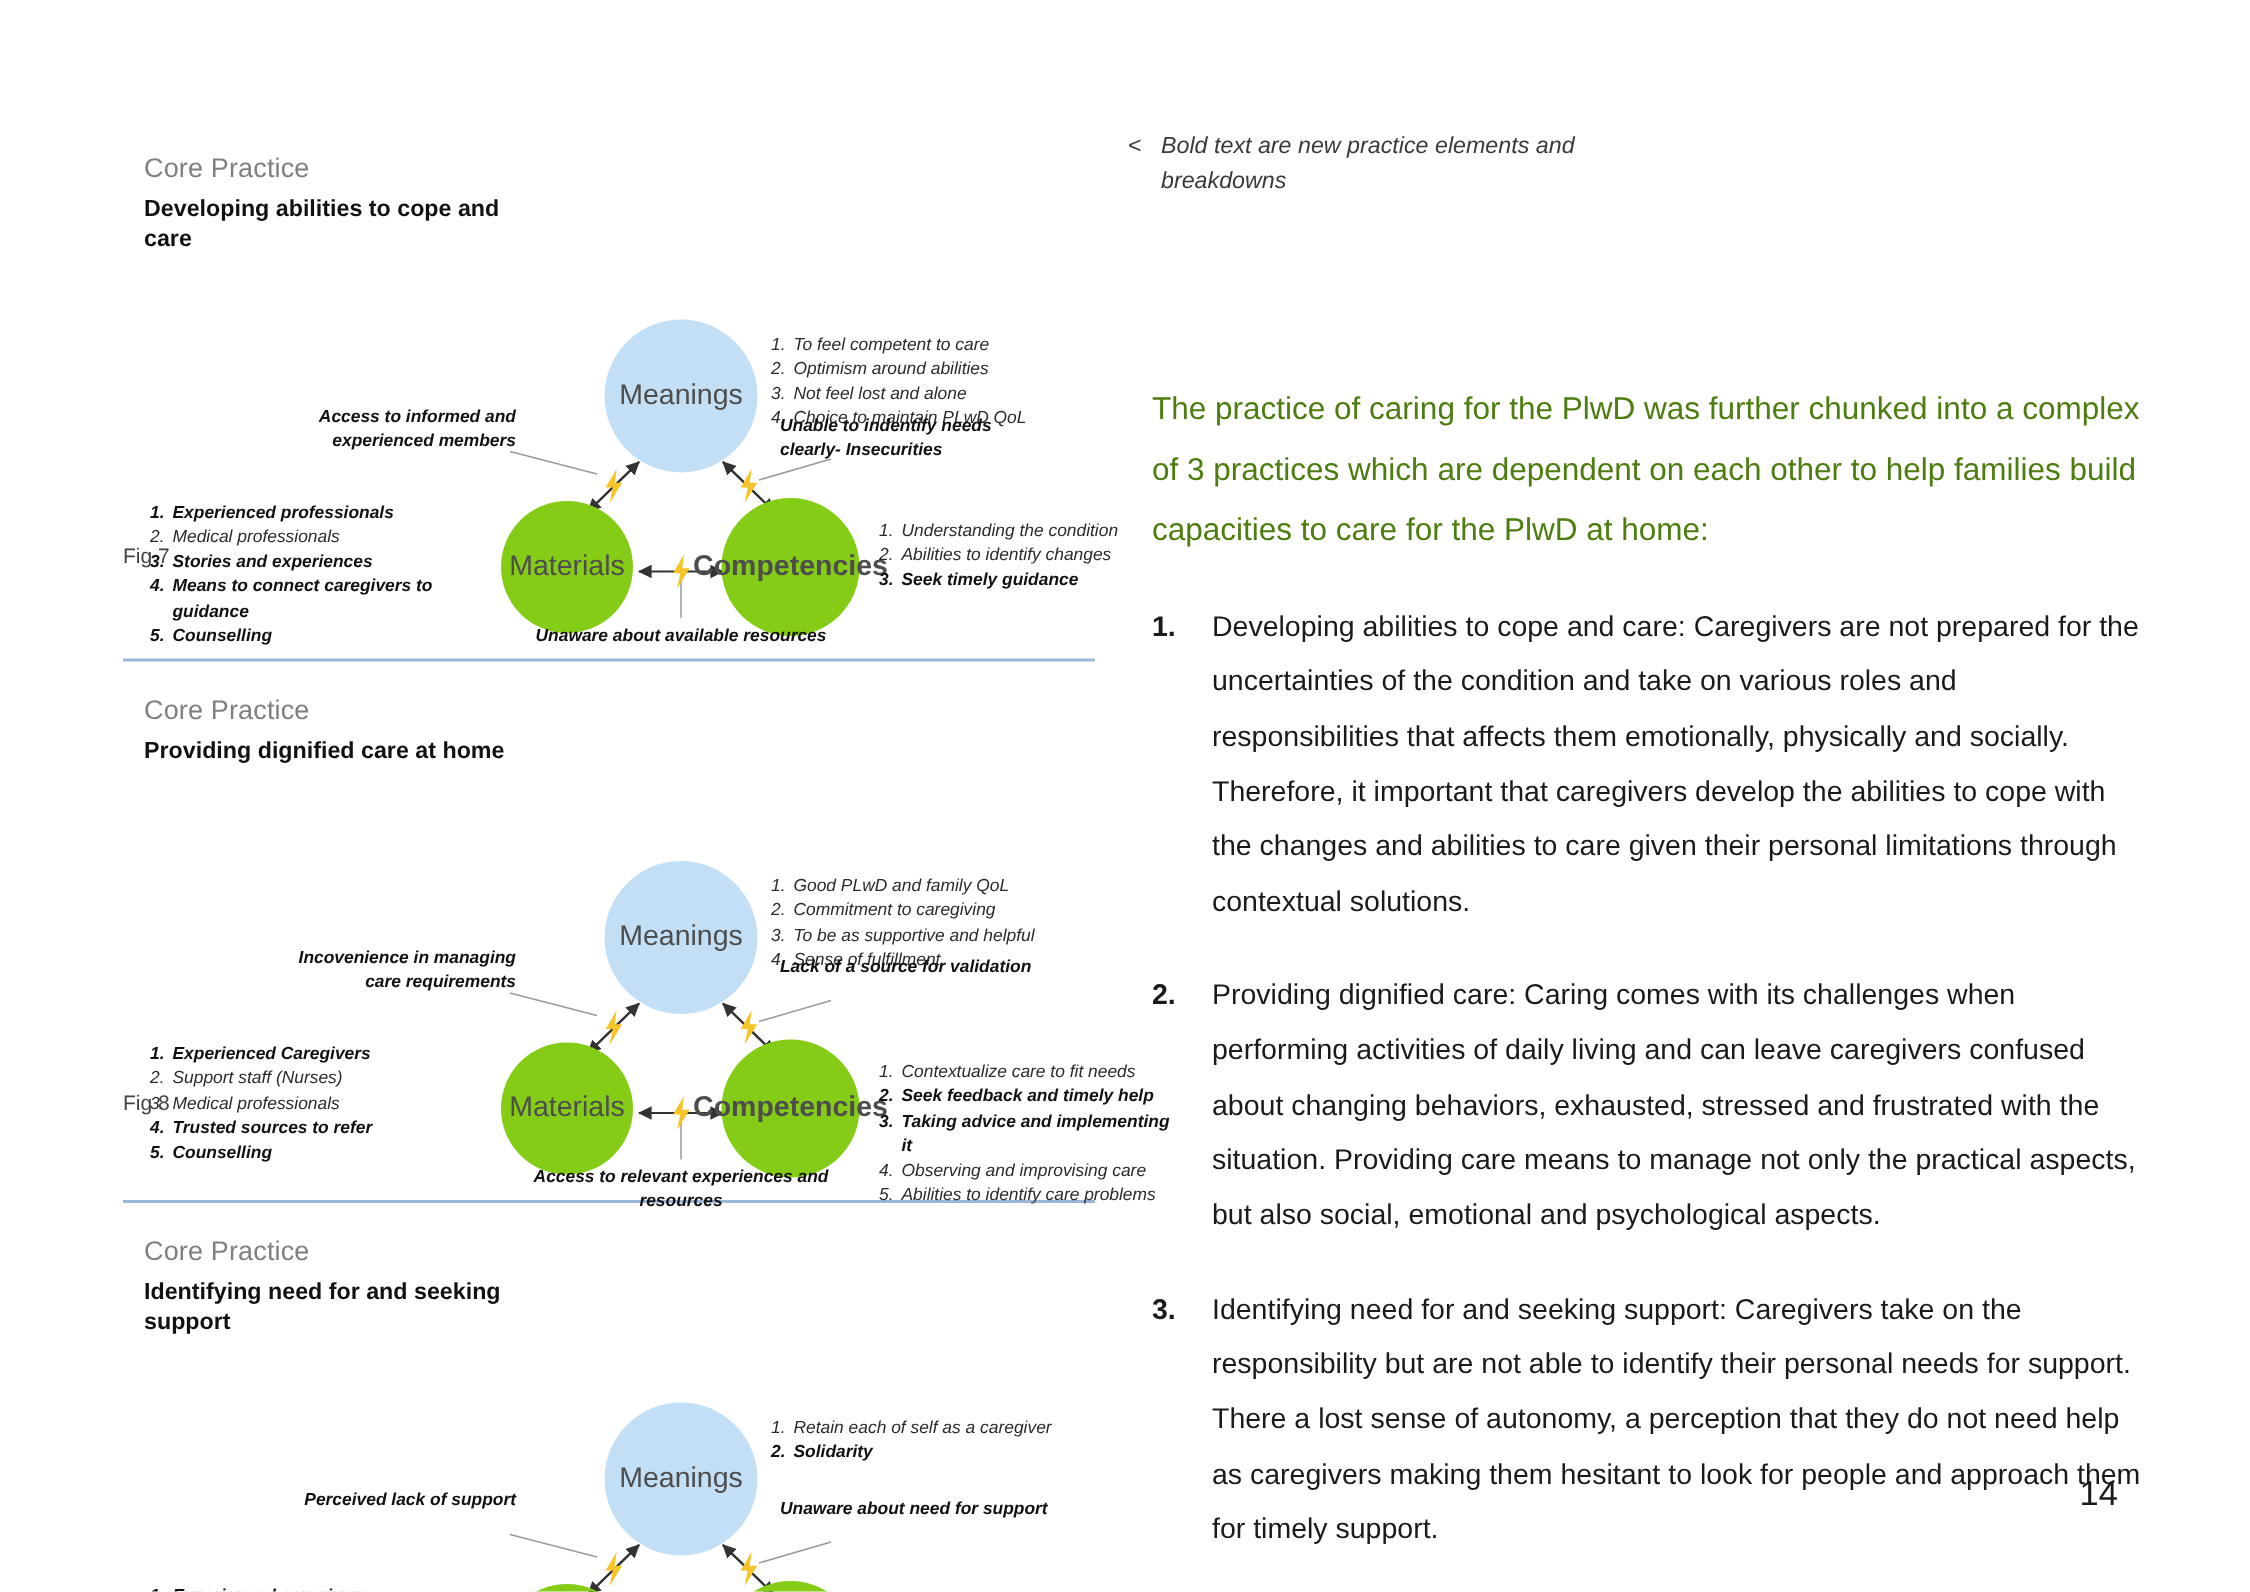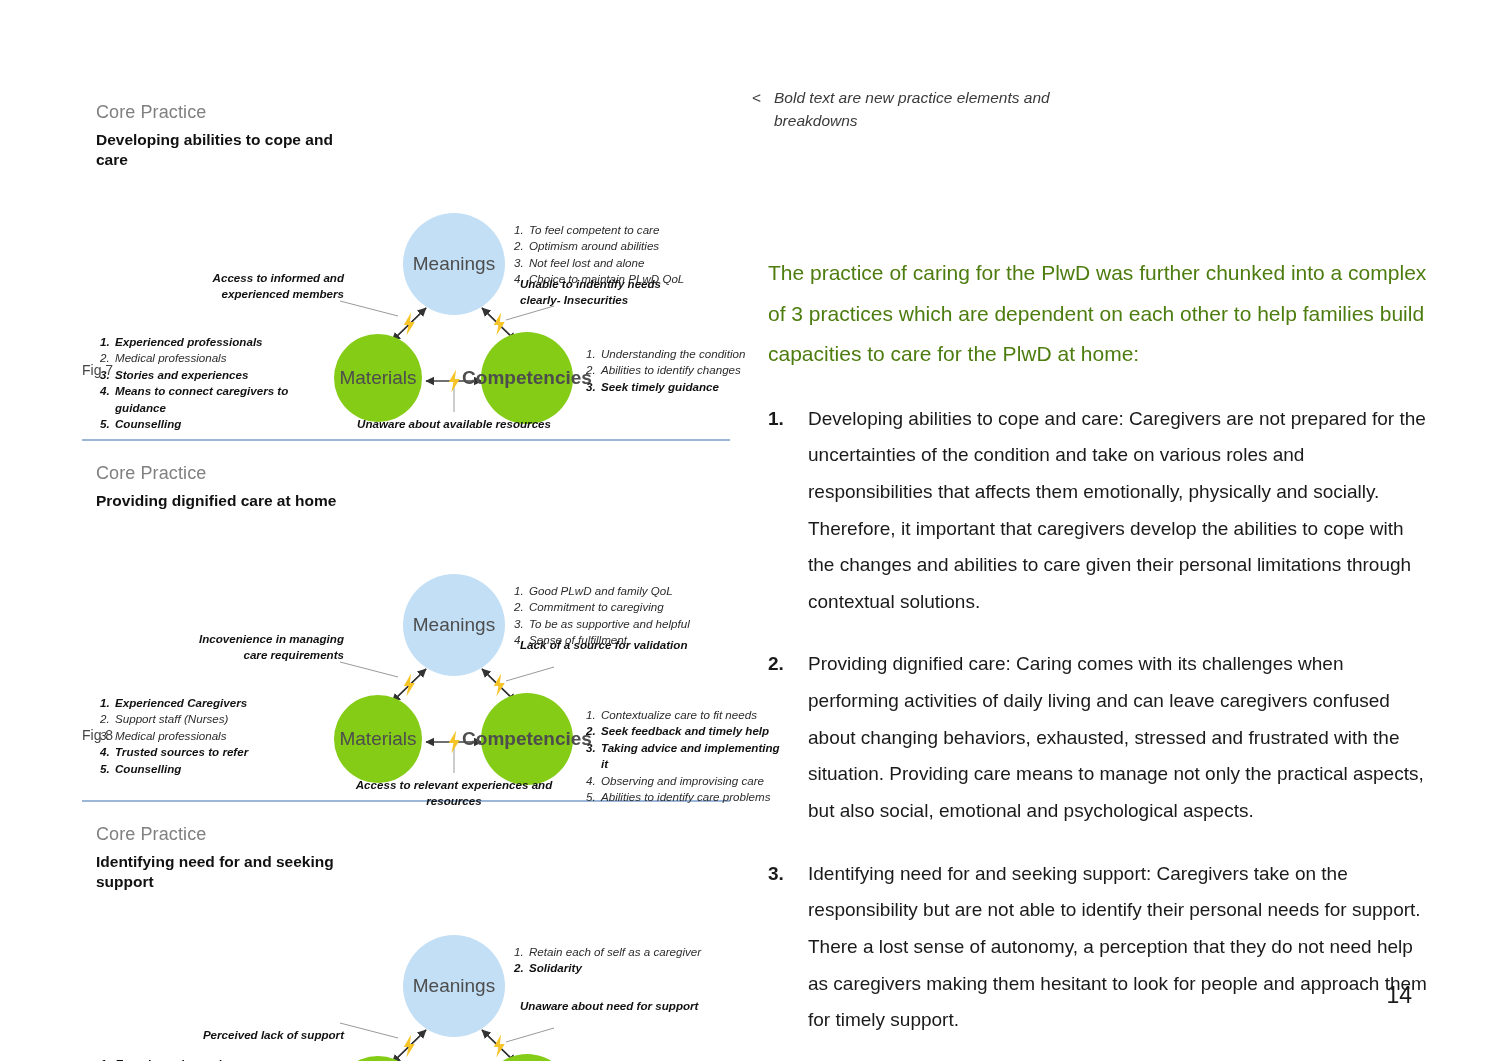--- a/index.html
+++ b/index.html
@@ -360,21 +360,21 @@
        <span class="t bold">Solidarity</span>
      </div>
       </div>
       <div class="lst" style="left:18px;top:240px;width:190px;">
         <div>
        <span class="n bold">1.</span>
        <span class="t bold">Experienced caregivers</span>
      </div>
       </div>
 
-      <div class="lbl r" style="left:92px;top:176px;width:170px;margin-top:35px;">Perceived lack of support</div>
+      <div class="lbl r" style="left:92px;top:176px;width:170px;">Perceived lack of support</div>
       <div class="lbl" style="left:438px;top:182px;width:180px;">Unaware about need for support</div>
 
     </div>
   </div>
     </div>
 
   <div class="note">
     <span class="chev">&lt;</span>
     <span class="ntxt">Bold text are new practice elements and breakdowns</span>
   </div>

